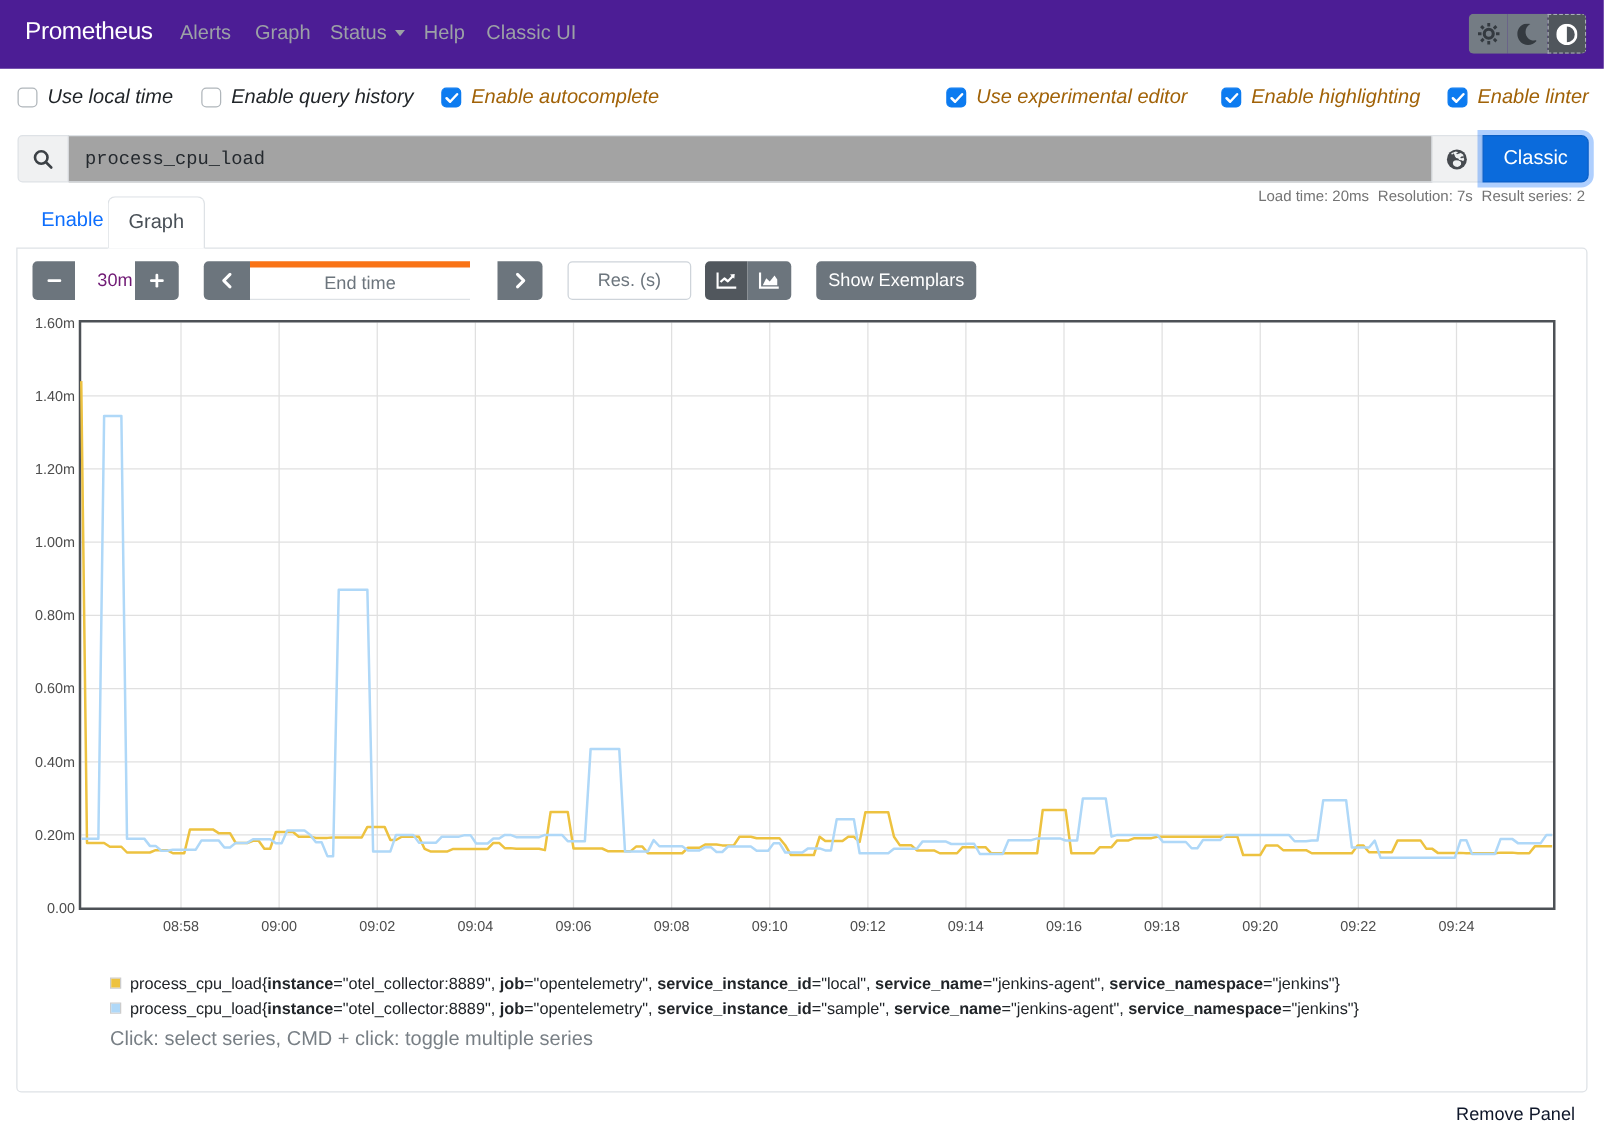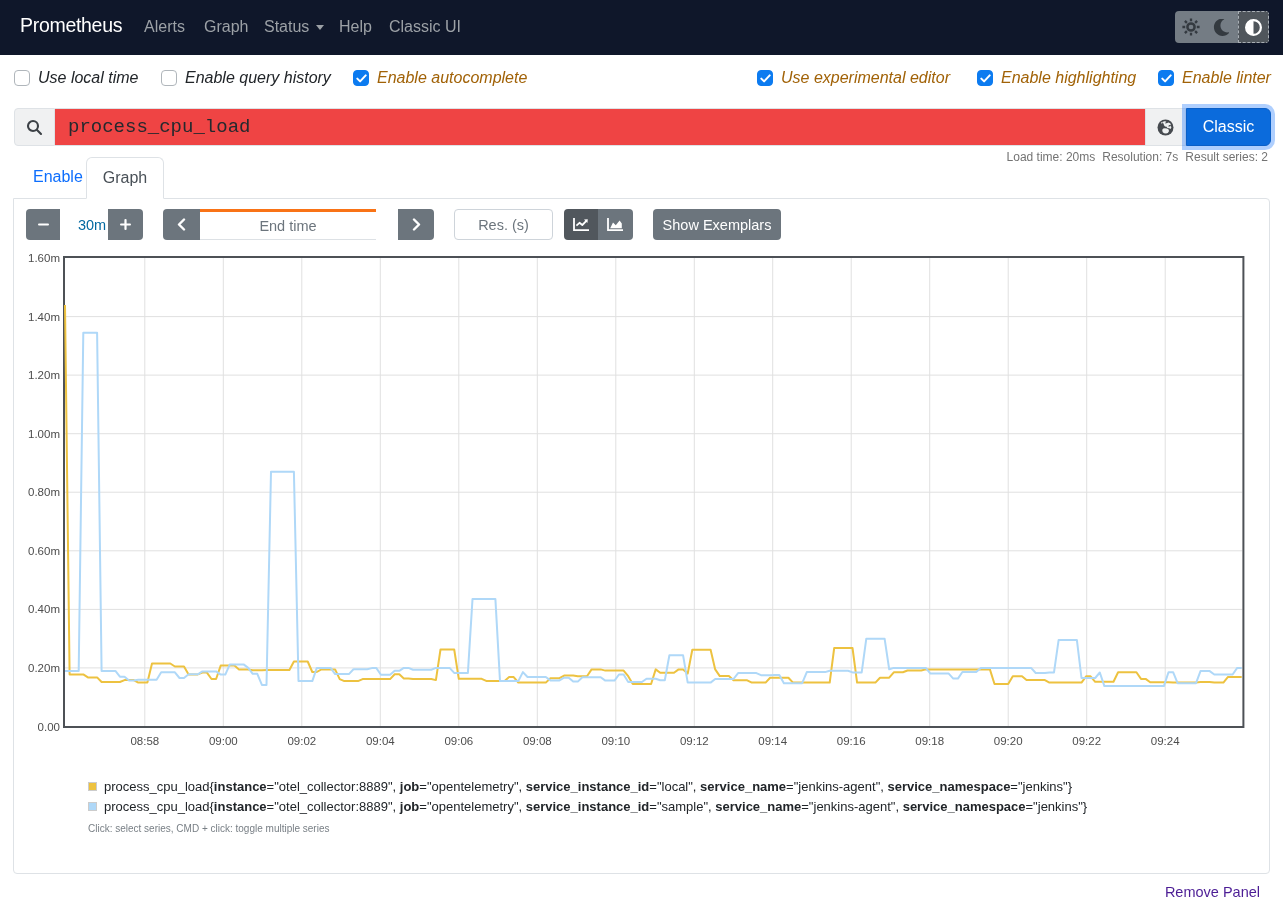--- a/index.html
+++ b/index.html
@@ -1,53 +1,53 @@
 <!DOCTYPE html>
 <html><head>
 <meta charset="utf-8">
 <style>
 * { margin:0; padding:0; box-sizing:border-box; }
 html,body { width:1283px; height:906px; background:#fff; font-family:"Liberation Sans",sans-serif; overflow:hidden; }
 
-.navbar { position:absolute; left:0; top:0; width:1283px; height:55px; background:#0f172a; }
+.navbar { position:absolute; left:0; top:0; width:1283px; height:55px; background:#4c1d95; }
 .brand { position:absolute; left:20px; top:14px; color:#fff; font-size:19.5px; font-weight:500; letter-spacing:-0.3px; }
 .nav-link { position:absolute; top:18px; color:#9ca1a6; font-size:16px; text-decoration:none;text-align:right; }
 .caret { display:inline-block; width:0; height:0; border-left:4.5px solid transparent; border-right:4.5px solid transparent; border-top:5px solid #9ca1a6; margin-left:7px; vertical-align:2px; }
 .themegrp { position:absolute; left:1175px; top:11px; width:94px; height:32px; border-radius:4px; overflow:hidden; display:flex; }
 .themebtn { width:31.3px; height:32px; background:#747c84; display:flex; align-items:center; justify-content:center; }
 .themebtn.active { background:#50565c; outline:1px dashed #a9afb5; outline-offset:-1px; }
 
 .optrow { position:absolute; left:14px; top:69px; width:1255px; height:24px;font-style:italic; }
 .chk { display:inline-flex; align-items:center; font-size:16px; color:#212529; white-space:nowrap; }
 .chk .box { width:16px; height:16px; border:1px solid #b0b6bb; border-radius:4px; background:#fff; margin-right:8px; }
 .chk.on { color:#a16207; }
 .chk.on .box { background:#0c7bf0; border-color:#0c7bf0; position:relative; }
 .chk.on .box svg { position:absolute; left:2px; top:3px; }
 
 .searchwrap { position:absolute; left:14px; top:108px; width:1255px; height:38px; }
 .addon-l { position:absolute; left:0; top:0; width:41px; height:38px; background:#f0f1f2; border:1px solid #dee2e6; border-radius:4px 0 0 4px; display:flex; align-items:center; justify-content:center; }
-.qinput { position:absolute; left:41px; top:0; width:1091px; height:38px; background:#ef4444; border:1px solid #dee2e6; border-left:none; display:flex; align-items:center; padding-left:13px; font-family:"Liberation Mono",monospace; font-size:19px; color:#24292e; letter-spacing:0; }
+.qinput { position:absolute; left:41px; top:0; width:1091px; height:38px; background:#a3a3a3; border:1px solid #dee2e6; border-left:none; display:flex; align-items:center; padding-left:13px; font-family:"Liberation Mono",monospace; font-size:15px; color:#24292e; letter-spacing:0; }
 .addon-r { position:absolute; left:1132px; top:0; width:40px; height:38px; background:#f0f1f2; border:1px solid #dee2e6; border-left:none; display:flex; align-items:center; justify-content:center; }
 .execbtn { position:absolute; left:1172px; top:0; width:85px; height:38px; background:#0b6bdc; color:#fff; font-size:16px; border:1px solid #0a5fc7; border-radius:0 6px 6px 0; display:flex; align-items:center; justify-content:center; box-shadow:0 0 0 4px rgba(13,110,253,0.33); }
 
 .stats { position:absolute; right:15px; top:150px; font-size:12px; color:#737373; }
 .stats span { margin-left:7px; }
 
 .panel { position:absolute; left:13px; top:198px; width:1257px; height:676px; border:1px solid #dee2e6; border-radius:0 4px 4px 4px; }
 .tab-table { position:absolute; left:33px; top:168px; font-size:16px; color:#0d6efd; }
 .tab-graph { position:absolute; left:86px; top:157px; width:78px; height:42px; background:#fff; border:1px solid #dee2e6; border-bottom:1px solid #fff; border-radius:6px 6px 0 0; display:flex; align-items:center; justify-content:center; font-size:16px; color:#495057; }
 
 .tbtn { position:absolute; height:31px; background:#6c757d; color:#fff; display:flex; align-items:center; justify-content:center; }
 .tinput { position:absolute; height:31px; background:#fff; border:1px solid #ced4da; display:flex; align-items:center; justify-content:center; font-size:14.5px; }
 
 .leg { position:absolute; left:88px; font-size:13px; color:#212529; display:flex; align-items:center; white-space:nowrap; }
 .swatch { width:9px; height:9px; border:1px solid #ccc; background:#fff; margin-right:7px; flex:0 0 auto; display:flex; align-items:center; justify-content:center; }
 .swatch i { display:block; width:7px; height:7px; }
-.hint { position:absolute; left:88px; top:823px; font-size:10px; color:#787f85; }
-.removep { position:absolute; right:23px; top:884px; font-size:14.5px; color:#4c1d95;text-align:right; }
+.hint { position:absolute; left:88px; top:823px; font-size:16px; color:#787f85; }
+.removep { position:absolute; right:23px; top:884px; font-size:14.5px; color:#0f172a;text-align:right; }
 </style>
 </head>
 <body>
 
 <div class="navbar">
   <span class="brand">Prometheus</span>
   <span class="nav-link" style="left:144px">Alerts</span>
   <span class="nav-link" style="left:204px">Graph</span>
   <span class="nav-link" style="left:264px">Status<span class="caret"></span></span>
   <span class="nav-link" style="left:339px">Help</span>
@@ -130,34 +130,34 @@
 
 <div class="panel"></div>
 <span class="tab-table">Enable</span>
 <div class="tab-graph">Graph</div>
 
 <div class="tbtn" style="left:26px;top:209px;width:34px;border-radius:4px 0 0 4px;font-size:18px">
     <svg width="13" height="13" viewBox="0 0 13 13">
       <rect x="1" y="5.4" width="11" height="2.2" rx="1" fill="#fff"></rect>
     </svg>
   </div>
-<div class="tinput" style="left:60px;top:209px;width:64px;border:none;color:#0369a1">30m</div>
+<div class="tinput" style="left:60px;top:209px;width:64px;border:none;color:#701a75">30m</div>
 <div class="tbtn" style="left:108px;top:209px;width:35px;border-radius:0 4px 4px 0;font-size:18px">
     <svg width="13" height="13" viewBox="0 0 13 13">
       <rect x="1" y="5.4" width="11" height="2.2" rx="1" fill="#fff"></rect>
       <rect x="5.4" y="1" width="2.2" height="11" rx="1" fill="#fff"></rect>
     </svg>
   </div>
 
 <div class="tbtn" style="left:163px;top:209px;width:37px;border-radius:4px 0 0 4px">
     <svg width="11" height="13" viewBox="0 0 11 13">
       <path fill="none" stroke="#fff" stroke-width="2.4" stroke-linecap="round" stroke-linejoin="round" d="M8 1.5 3 6.5 8 11.5"></path>
     </svg>
   </div>
-<div class="tinput" style="left:200px;top:209px;width:176px;border:none;color:#6c757d;border-top:3px solid #f97316;border-bottom:1px solid #dde1e5">End time</div>
+<div class="tinput" style="left:200px;top:209px;width:176px;border:none;color:#6c757d;border-top:5px solid #f97316;border-bottom:1px solid #dde1e5">End time</div>
 <div class="tbtn" style="left:398px;top:209px;width:36px;border-radius:0 4px 4px 0">
     <svg width="11" height="13" viewBox="0 0 11 13">
       <path fill="none" stroke="#fff" stroke-width="2.4" stroke-linecap="round" stroke-linejoin="round" d="M3 1.5 8 6.5 3 11.5"></path>
     </svg>
   </div>
 
 <div class="tinput" style="left:454px;top:209px;width:99px;border-radius:4px;color:#6c757d">Res. (s)</div>
 
 <div class="tbtn" style="left:564px;top:209px;width:34px;border-radius:4px 0 0 4px;background:#51575d">
     <svg width="17" height="15" viewBox="0 0 17 15">

